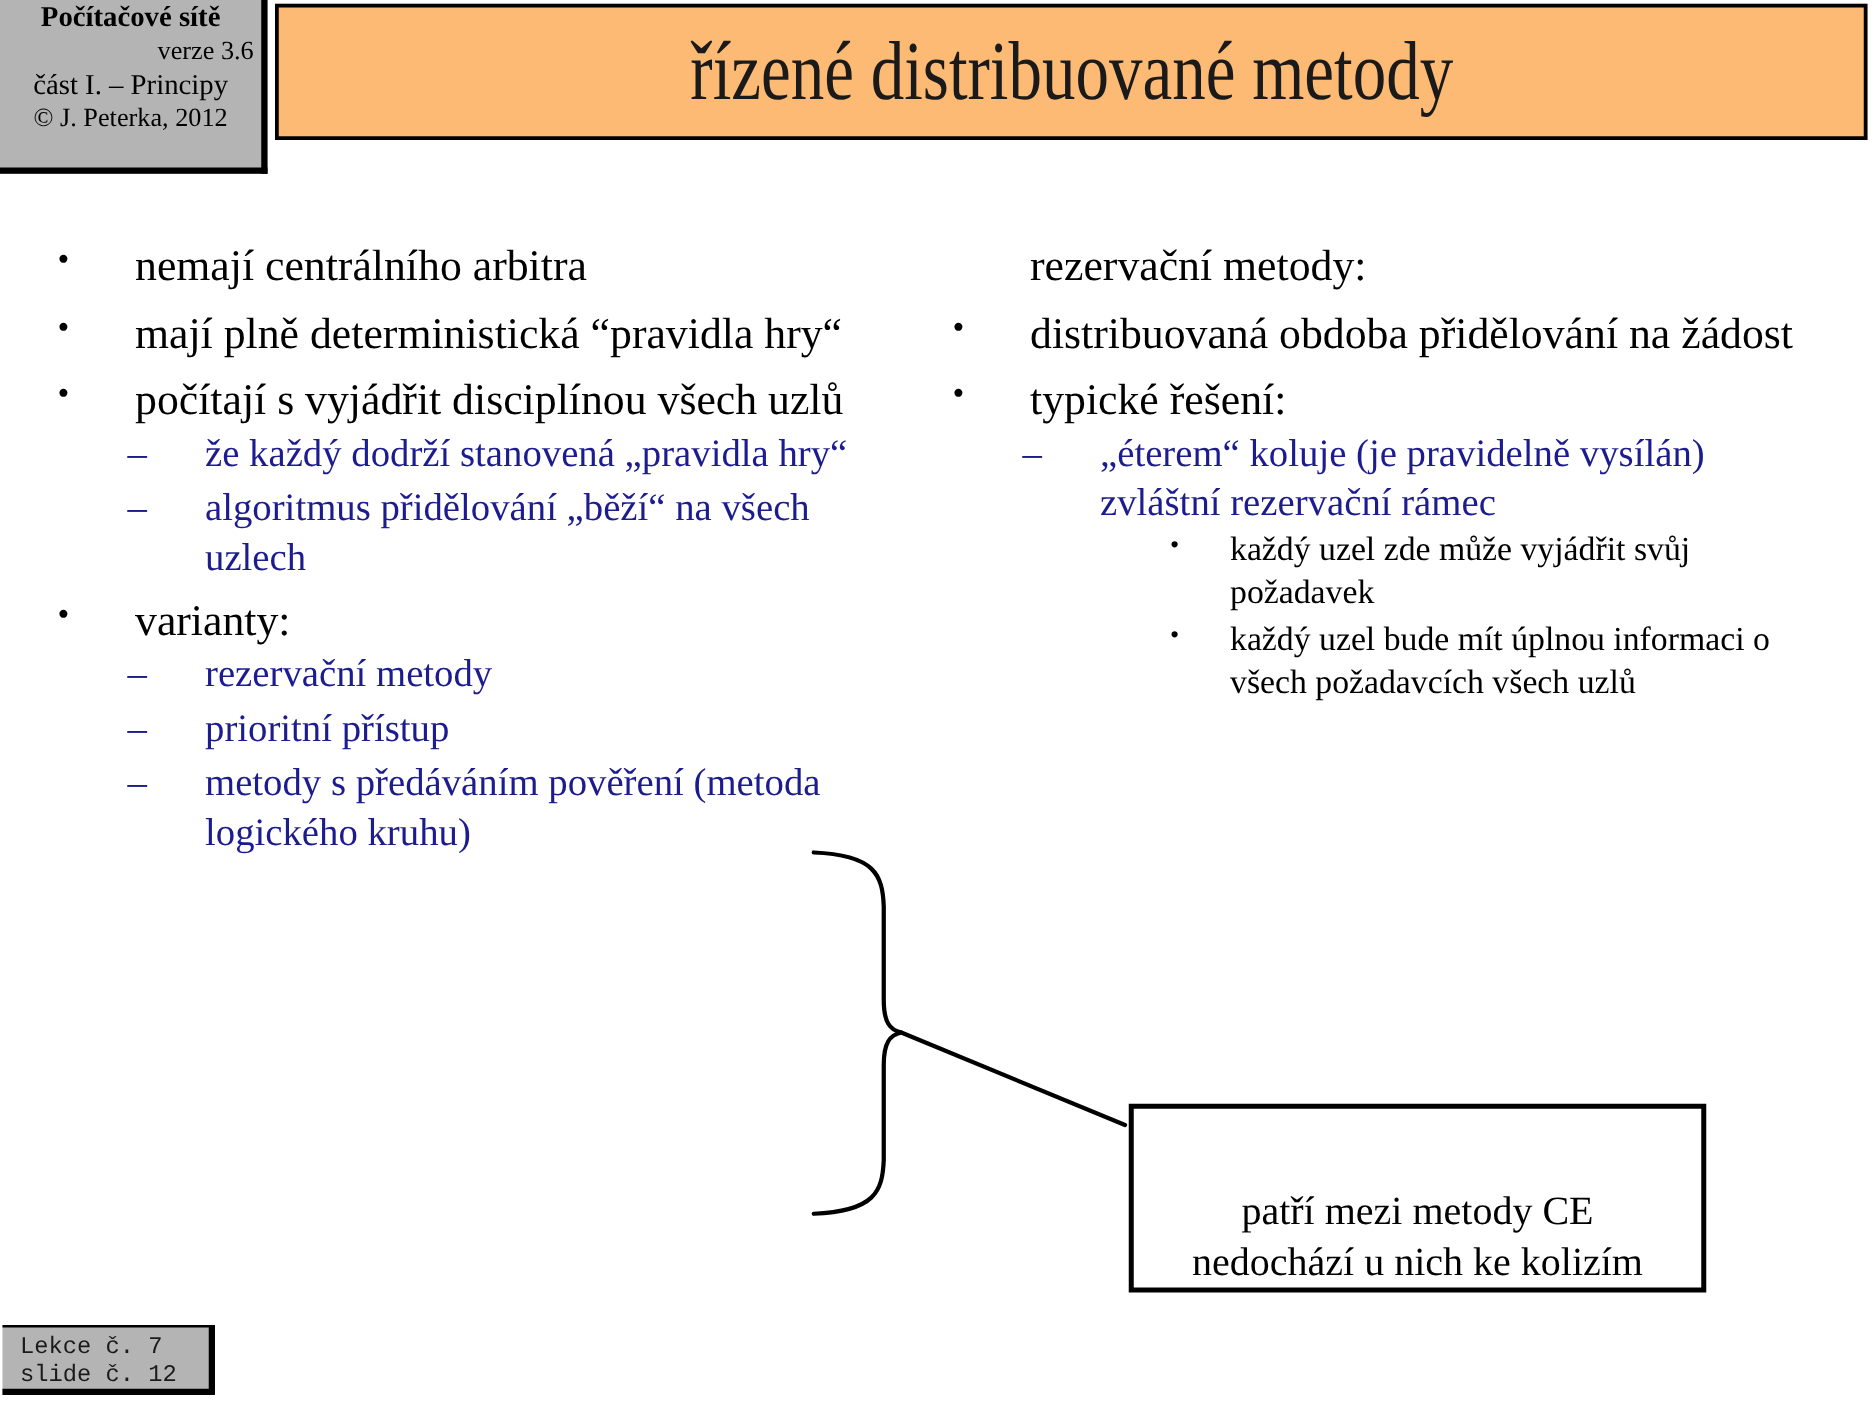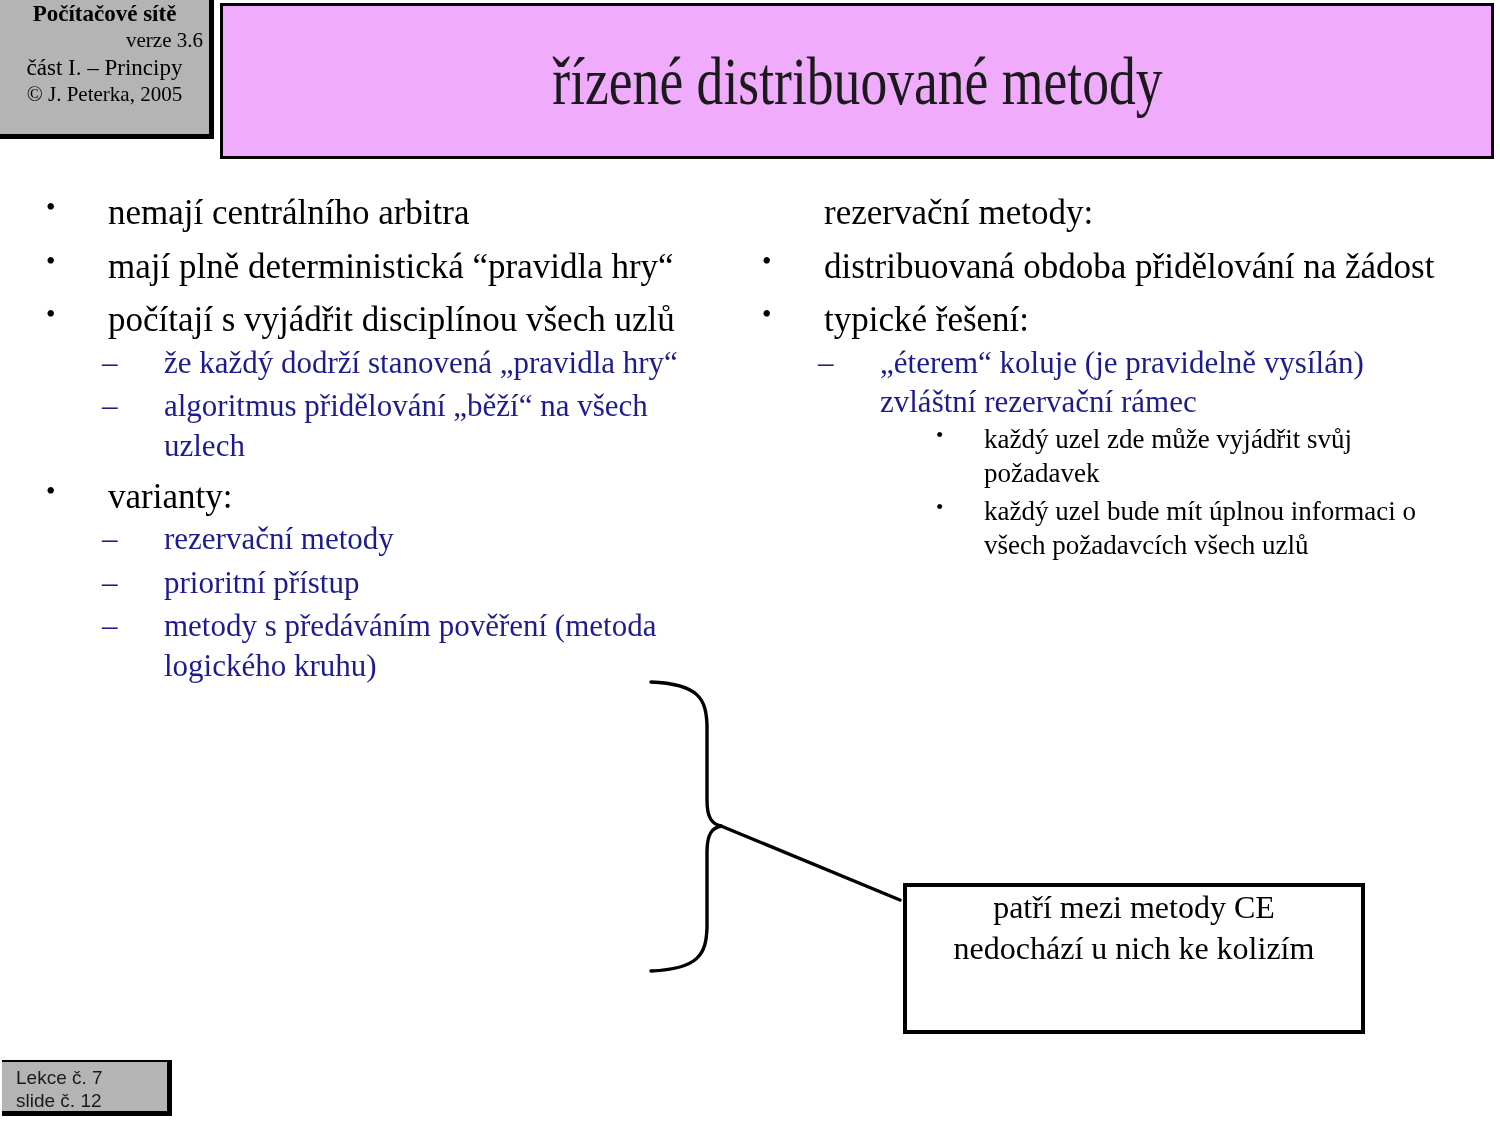--- a/index.html
+++ b/index.html
@@ -53,22 +53,22 @@
   }
   .hdr-copy {
     font-size: 21px;
   }
 
   #title-bar {
     position: absolute;
     left: 220px;
     top: 3px;
     width: 1274px;
-    height: 156px;
-    background: #f0abfc;
+    height: 109px;
+    background: #fdba74;
     border: 3px solid #000000;
     box-sizing: border-box;
     display: flex;
     align-items: center;
     justify-content: center;
   }
   #title-text {
     font-size: 67px;
     line-height: 1;
     color: #1a1a1a;
@@ -154,21 +154,21 @@
     left: 903px;
     top: 883px;
     width: 462px;
     height: 151px;
     border: 4px solid #000000;
     box-sizing: border-box;
     background: #ffffff;
     display: flex;
     flex-direction: column;
     align-items: center;
-    justify-content: flex-start;
+    justify-content: flex-end;
     text-align: center;
   }
   #callout-box .cline {
     display: block;
     font-size: 32px;
     line-height: 1.28;
     color: #000000;
     white-space: nowrap;
   }
 
@@ -188,40 +188,40 @@
     left: 2px;
     top: 1060px;
     width: 170px;
     height: 56px;
     background: #b4b4b4;
     border-right: 5px solid #000000;
     border-bottom: 5px solid #000000;
     border-top: 2px solid #000000;
     box-sizing: border-box;
     padding: 4px 0 0 14px;
-    font-family: Liberation Sans, sans-serif;
+    font-family: Liberation Mono, monospace;
   }
   #footer-box .fline {
     display: block;
     font-size: 19px;
     line-height: 1.22;
     color: #1a1a1a;
     white-space: nowrap;
   }
 </style>
 </head>
 <body>
 
 <div id="slide">
 
   <div id="header-id-box">
     <span class="line hdr-course">Počítačové sítě</span>
     <span class="line hdr-version">verze 3.6</span>
     <span class="line hdr-part">část I.  –  Principy</span>
-    <span class="line hdr-copy">© J. Peterka, 2005</span>
+    <span class="line hdr-copy">© J. Peterka, 2012</span>
   </div>
 
   <div id="title-bar">
     <span id="title-text">řízené distribuované metody</span>
   </div>
 
   <div id="left-column" class="column">
     <ul class="lvl lvl1">
         <li class="item">
           <span class="bul">•</span>

